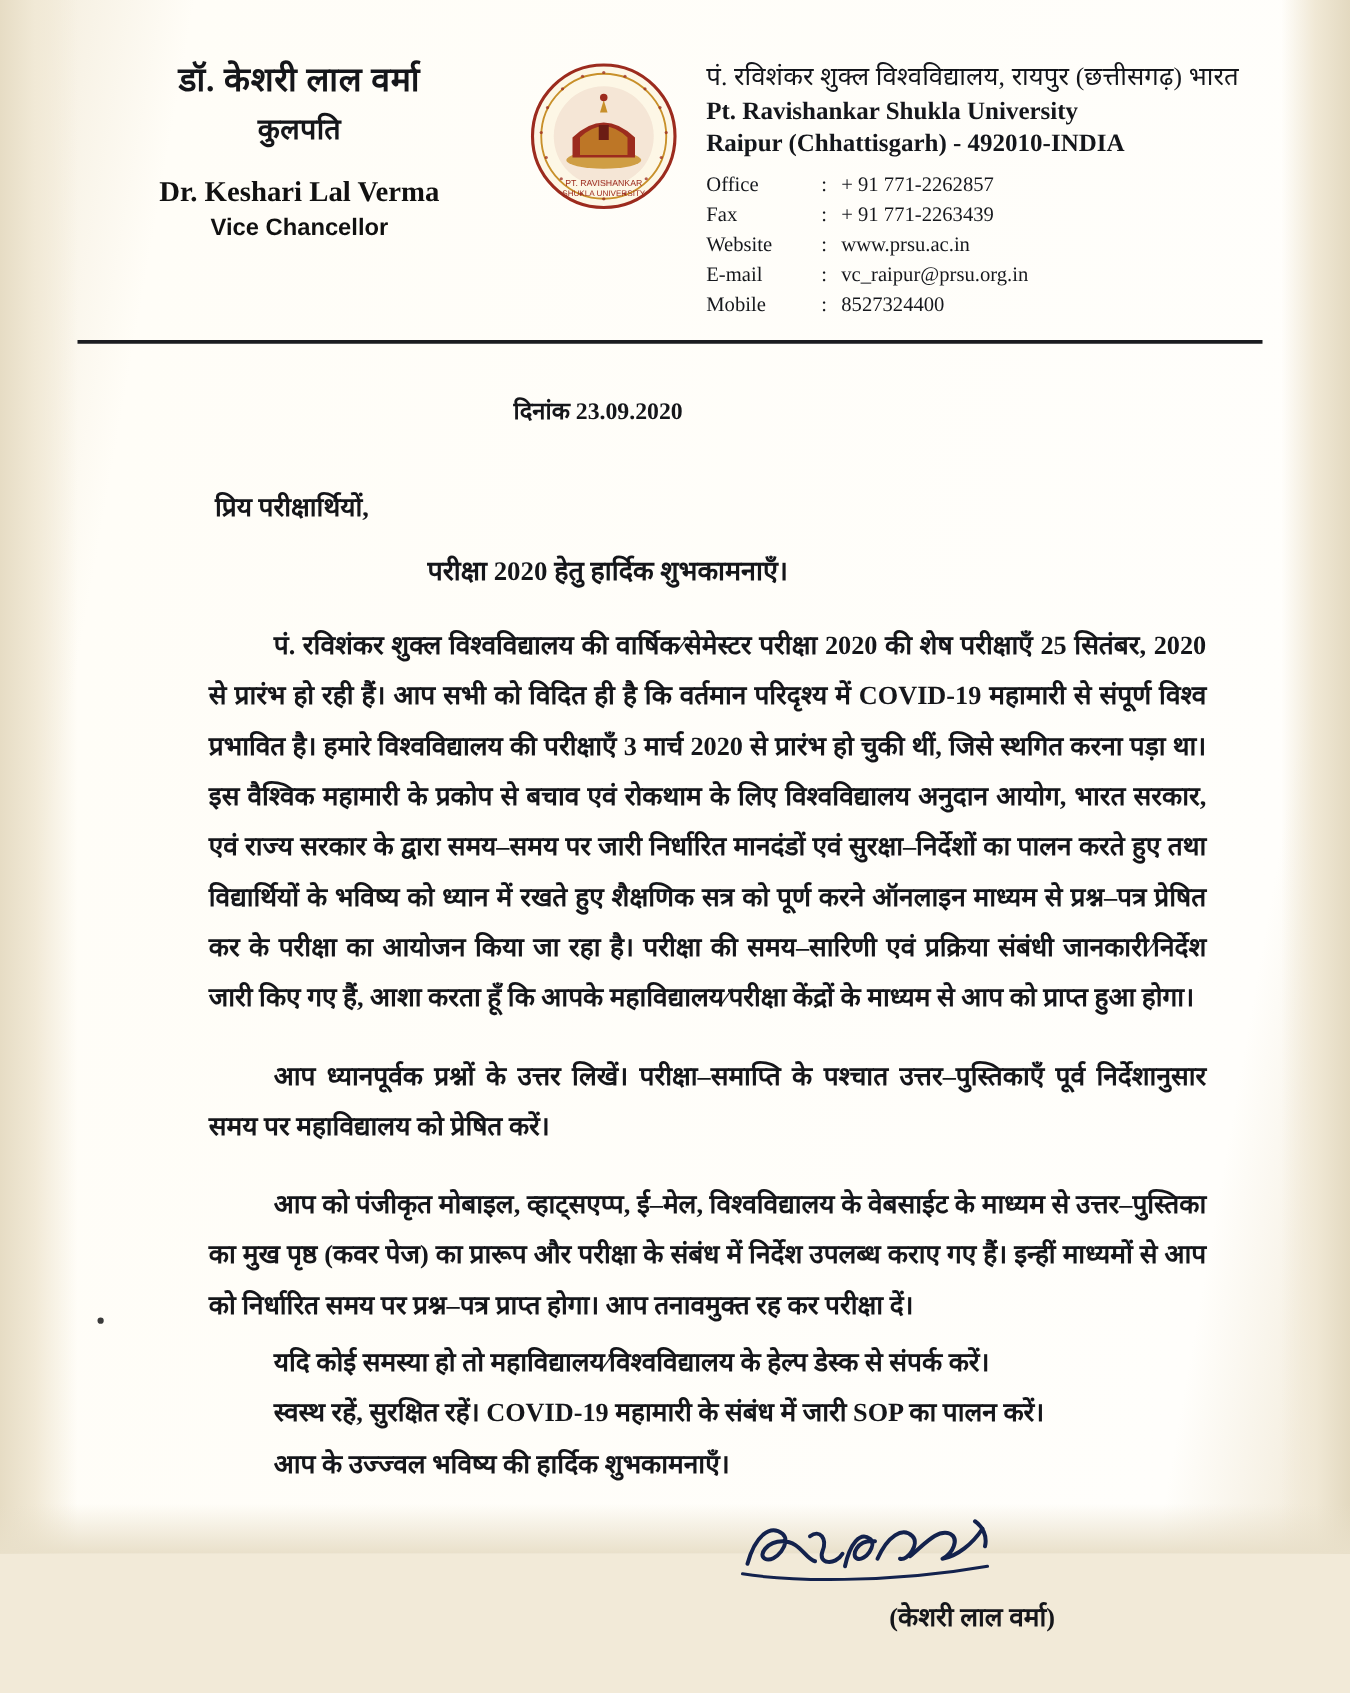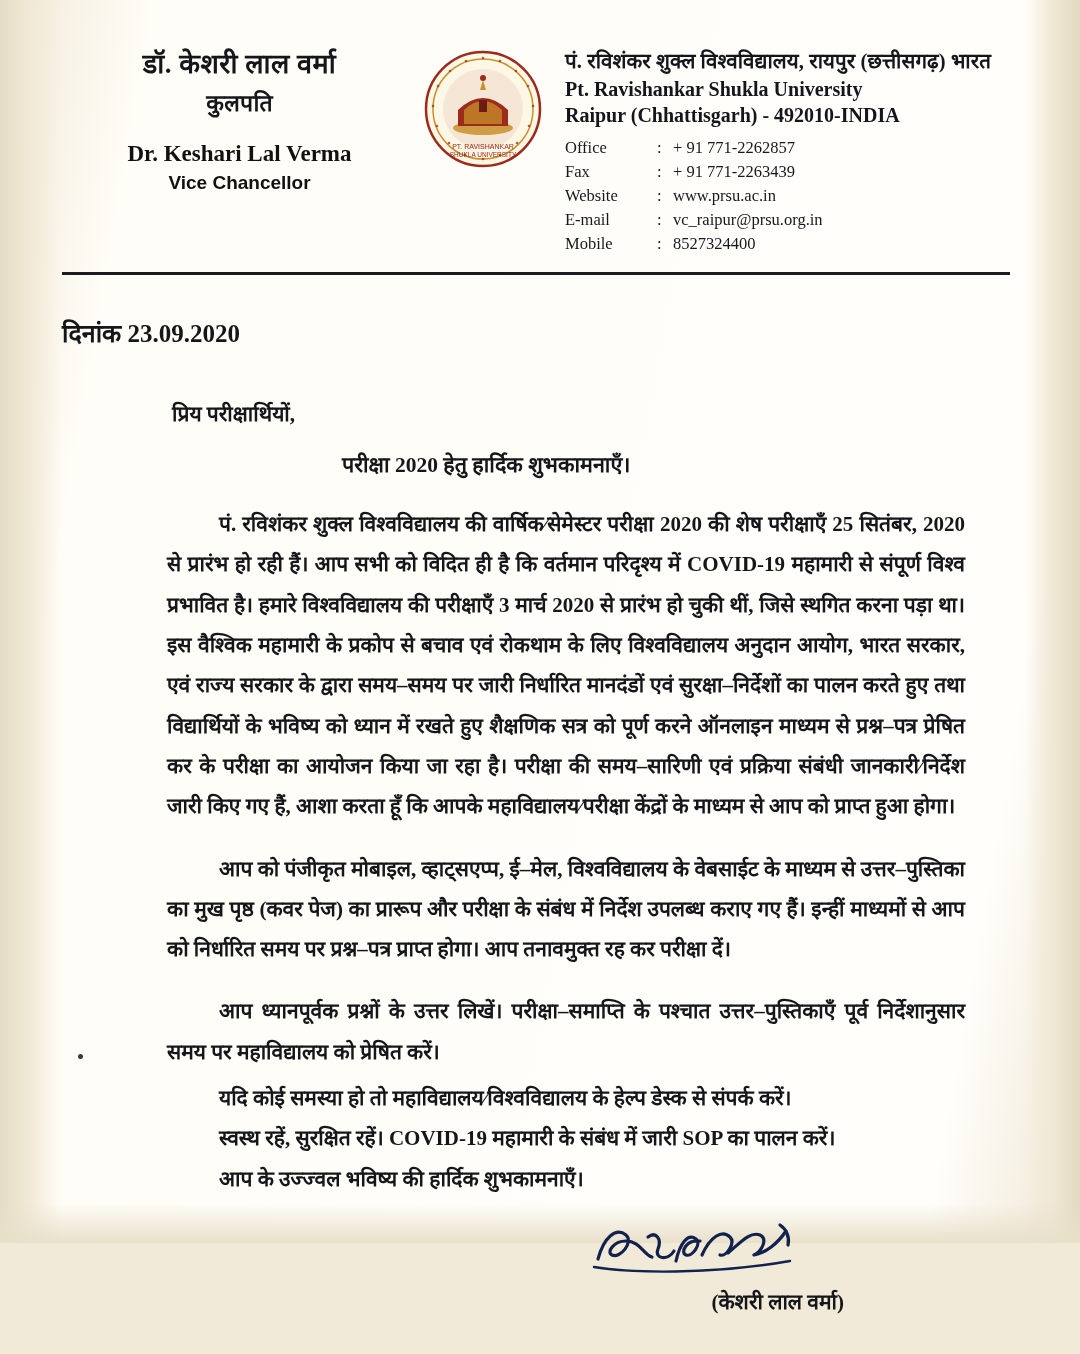--- a/index.html
+++ b/index.html
@@ -94,21 +94,21 @@
   }
 
   .lh-right {
     flex: 1;
     padding-left: 16px;
     padding-top: 4px;
     color: #14161b;
   }
   .lh-right .uni-hi {
     font-size: 20.5px;
-    font-weight: bold;
+    font-weight: normal;
     letter-spacing: .1px;
     white-space: nowrap;
   }
   .lh-right .uni-en1 {
     font-size: 20px;
     font-weight: bold;
     margin-top: 4px;
   }
   .lh-right .uni-en2 {
     font-size: 20px;
@@ -130,22 +130,22 @@
   table.contact td.v { color: #16181d; }
 
   .rule {
     margin: 16px 0 0 0;
     border: none;
     border-top: 3px solid #1b1c20;
   }
 
   
   .date-line {
-    text-align: left;
-    font-size: 25px;
+    text-align: center;
+    font-size: 19px;
     font-weight: bold;
     margin-top: 40px;
     padding-right: 115px;
     color: #15161a;
   }
   .salutation {
     margin-top: 50px;
     font-size: 21px;
     font-weight: bold;
     padding-left: 110px;
@@ -308,22 +308,22 @@
 
     <hr class="rule">
 
     <div class="date-line">दिनांक  23.09.2020</div>
 
     <div class="salutation">प्रिय परीक्षार्थियों,</div>
 
     <div class="subject">परीक्षा 2020 हेतु हार्दिक शुभकामनाएँ।</div>
 
     <div class="para p1">पं. रविशंकर शुक्ल विश्वविद्यालय की वार्षिक⁄सेमेस्टर परीक्षा 2020 की शेष परीक्षाएँ 25 सितंबर, 2020 से प्रारंभ हो रही हैं। आप सभी को विदित ही है कि वर्तमान परिदृश्य में COVID-19 महामारी से संपूर्ण विश्व प्रभावित है। हमारे विश्वविद्यालय की परीक्षाएँ 3 मार्च 2020 से प्रारंभ हो चुकी थीं, जिसे स्थगित करना पड़ा था। इस वैश्विक महामारी के प्रकोप से बचाव एवं रोकथाम के लिए विश्वविद्यालय अनुदान आयोग, भारत सरकार, एवं राज्य सरकार के द्वारा समय–समय पर जारी निर्धारित मानदंडों एवं सुरक्षा–निर्देशों का पालन करते हुए तथा विद्यार्थियों के भविष्य को ध्यान में रखते हुए शैक्षणिक सत्र को पूर्ण करने ऑनलाइन माध्यम से प्रश्न–पत्र प्रेषित कर के परीक्षा का आयोजन किया जा रहा है। परीक्षा की समय–सारिणी एवं प्रक्रिया संबंधी जानकारी⁄निर्देश जारी किए गए हैं, आशा करता हूँ कि आपके महाविद्यालय⁄परीक्षा केंद्रों के माध्यम से आप को प्राप्त हुआ होगा।</div>
+    <div class="para">आप ध्यानपूर्वक प्रश्नों के उत्तर लिखें। परीक्षा–समाप्ति के पश्चात उत्तर–पुस्तिकाएँ पूर्व निर्देशानुसार समय पर महाविद्यालय को प्रेषित करें।</div>
     <div class="para">आप को पंजीकृत मोबाइल, व्हाट्सएप्प, ई–मेल, विश्वविद्यालय के वेबसाईट के माध्यम से उत्तर–पुस्तिका का मुख पृष्ठ (कवर पेज) का प्रारूप और परीक्षा के संबंध में निर्देश उपलब्ध कराए गए हैं। इन्हीं माध्यमों से आप को निर्धारित समय पर प्रश्न–पत्र प्राप्त होगा। आप तनावमुक्त रह कर परीक्षा दें।</div>
-    <div class="para">आप ध्यानपूर्वक प्रश्नों के उत्तर लिखें। परीक्षा–समाप्ति के पश्चात उत्तर–पुस्तिकाएँ पूर्व निर्देशानुसार समय पर महाविद्यालय को प्रेषित करें।</div>
 
     <div class="line tight">यदि कोई समस्या हो तो महाविद्यालय⁄विश्वविद्यालय के हेल्प डेस्क से संपर्क करें।</div>
     <div class="line">स्वस्थ रहें, सुरक्षित रहें। COVID-19 महामारी के संबंध में जारी SOP का पालन करें।</div>
     <div class="line">आप के उज्ज्वल भविष्य की हार्दिक शुभकामनाएँ।</div>
 
     <div class="sign-wrap">
       <div class="sign-svg">
         <svg width="210" height="70" viewBox="0 0 210 70">
           <g fill="none" stroke="#13224d" stroke-width="3.2" stroke-linecap="round" stroke-linejoin="round">
             <path d="M8 44 C14 22, 26 12, 36 20 C44 27, 30 44, 22 40 C16 37, 24 26, 36 26 C50 26, 54 40, 62 42"></path>

